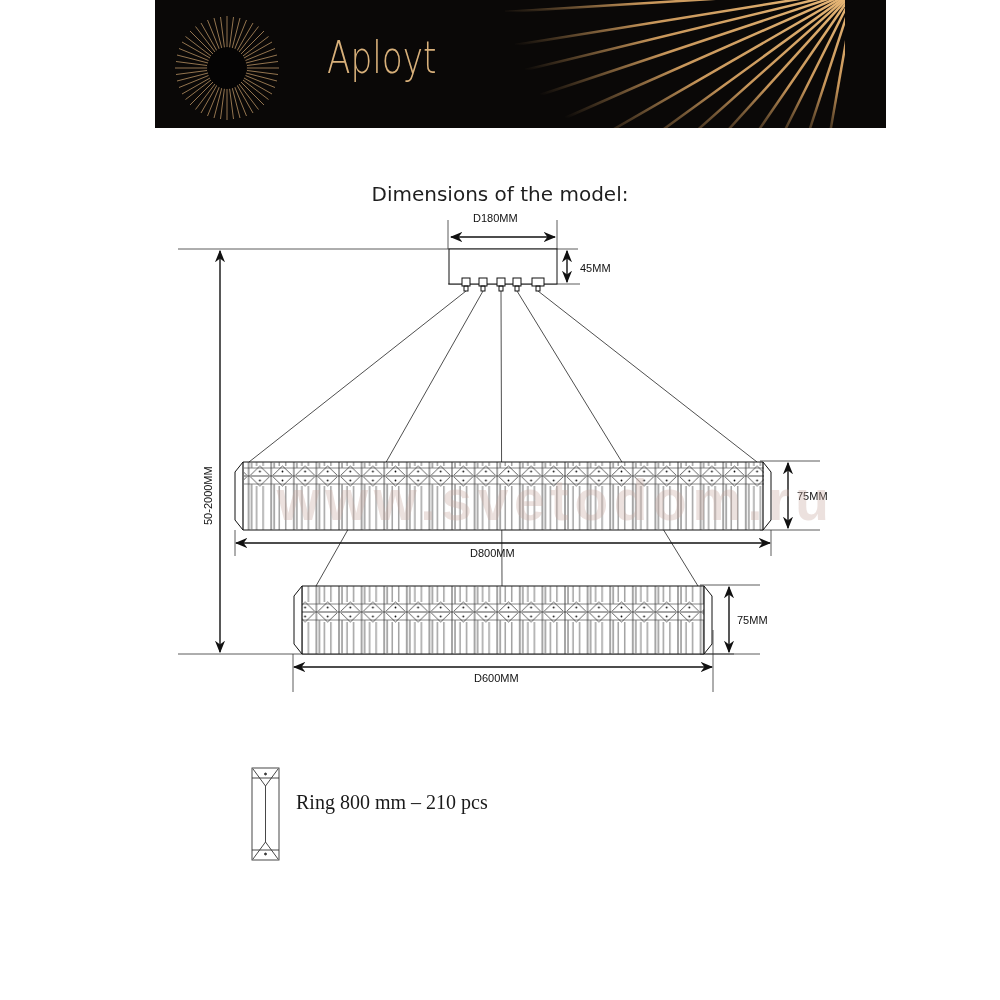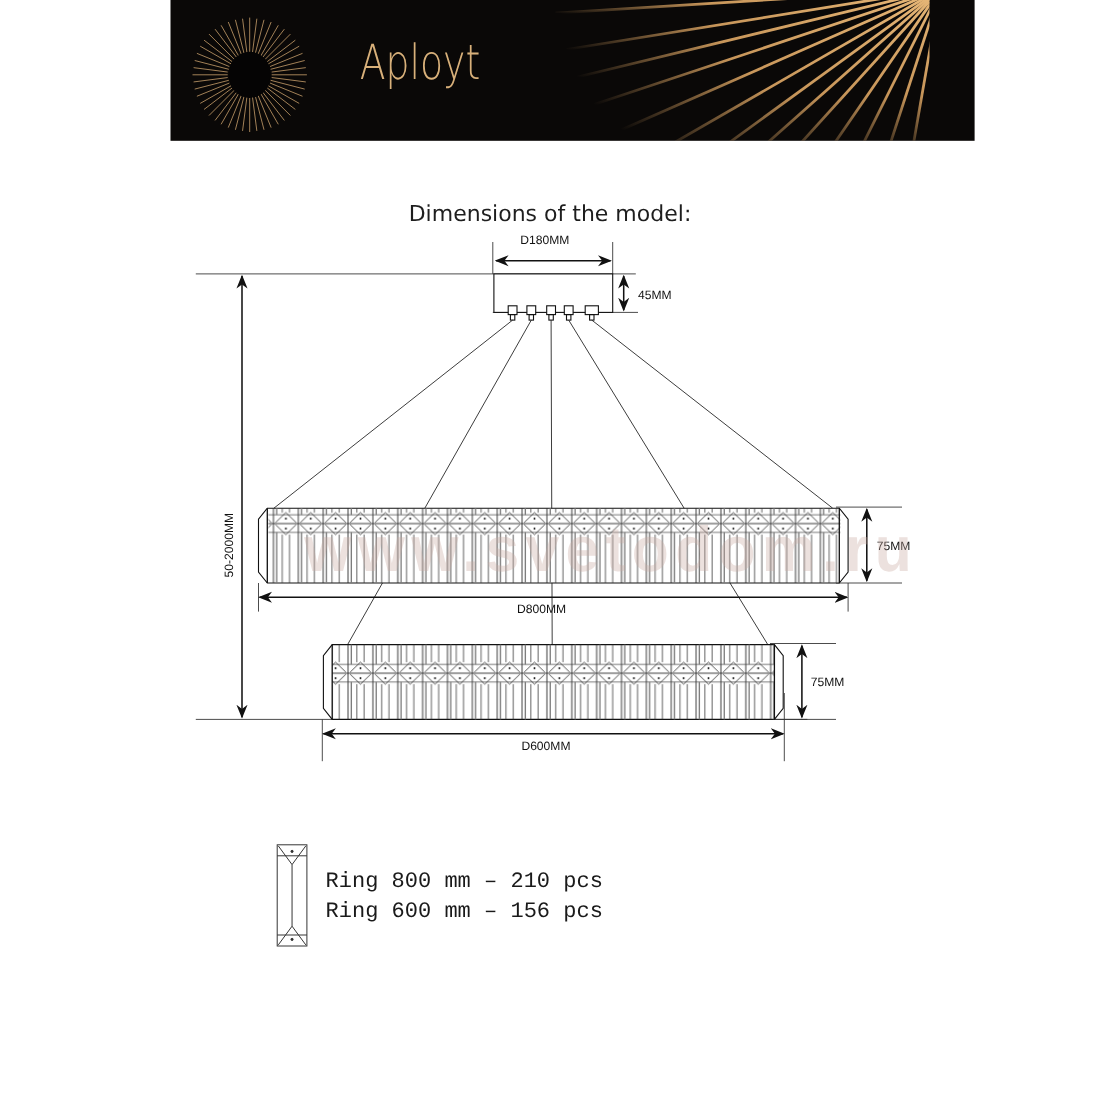--- a/index.html
+++ b/index.html
@@ -4,21 +4,21 @@
 <style>
   html, body { margin: 0; padding: 0; background: #ffffff; }
   body { width: 1000px; height: 1000px; position: relative; overflow: hidden; font-family: "DejaVu Sans", sans-serif; }
   #banner { position: absolute; left: 155px; top: 0; width: 690px; height: 128px; background: #0a0807; overflow: hidden; padding-left: 41px; }
   #banner svg { position: absolute; left: 0; top: 0; }
   #brand-name { position: absolute; left: 172px; top: 32px; font-family: "DejaVu Sans", sans-serif; font-weight: 200; font-size: 44px; letter-spacing: 0px; color: #d8b07a; transform: scaleX(0.78); transform-origin: left center; }
   #title { position: absolute; left: 0; width: 1000px; top: 137px; text-align: center; font-family: "DejaVu Sans", sans-serif; font-size: 20px; line-height: 27px; color: #1e1e1e; margin-top: 44px; }
   #drawing { position: absolute; left: 0; top: 0; }
   .dimtxt { font-family: "Liberation Sans", sans-serif; font-size: 11px; fill: #111; }
   #watermark { position: absolute; left: 262px; top: 466px; font-family: "Liberation Sans", sans-serif; font-size: 58px; font-weight: bold; color: rgba(200,170,160,0.35); letter-spacing: 6px; transform: scaleX(0.95); }
-  #legend { position: absolute; left: 296px; top: 788px; font-family: Liberation Mono, monospace; font-size: 20px; line-height: 28px; color: #1a1a1a; }
+  #legend { position: absolute; left: 296px; top: 788px; font-family: Liberation Serif, serif; font-size: 20px; line-height: 28px; color: #1a1a1a; }
 </style>
 </head>
 <body>
 
 <div id="banner">
   <svg width="690" height="128" viewBox="0 0 690 128">
     <defs>
       <linearGradient id="rayfade" x1="1" y1="0" x2="0" y2="1">
         <stop offset="0" stop-color="#e8b878"></stop>
         <stop offset="0.6" stop-color="#c8965a"></stop>
@@ -201,14 +201,13 @@
     <line x1="13.5" y1="18" x2="13.5" y2="74"></line>
     <circle cx="13.5" cy="6" r="1" fill="#333"></circle>
     <circle cx="13.5" cy="86" r="1" fill="#333"></circle>
   </g>
 </svg>
 
 <div id="watermark">www.svetodom.ru</div>
 
 <div id="legend">
   <div>Ring 800 mm – 210 pcs</div>
-  <div>Ring 600 mm – 156 pcs</div>
 </div>
 
 </body></html>

